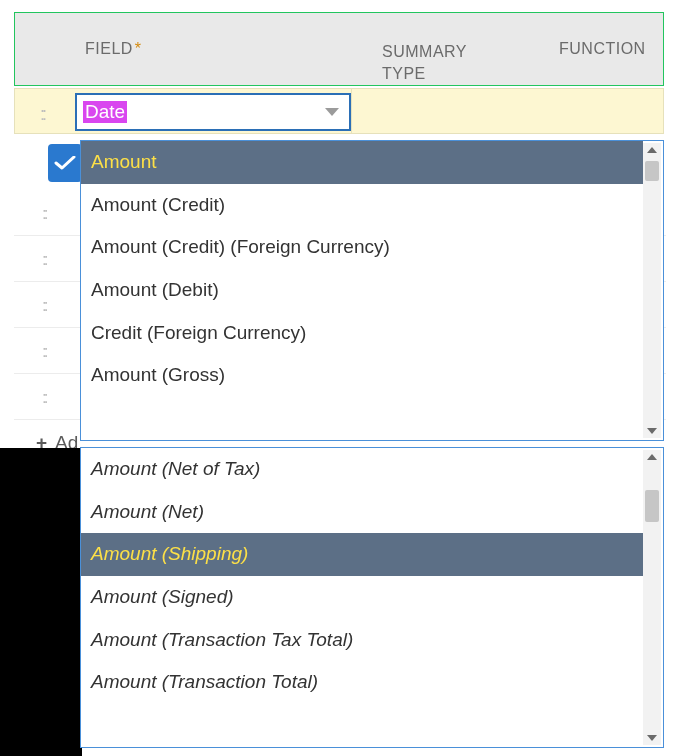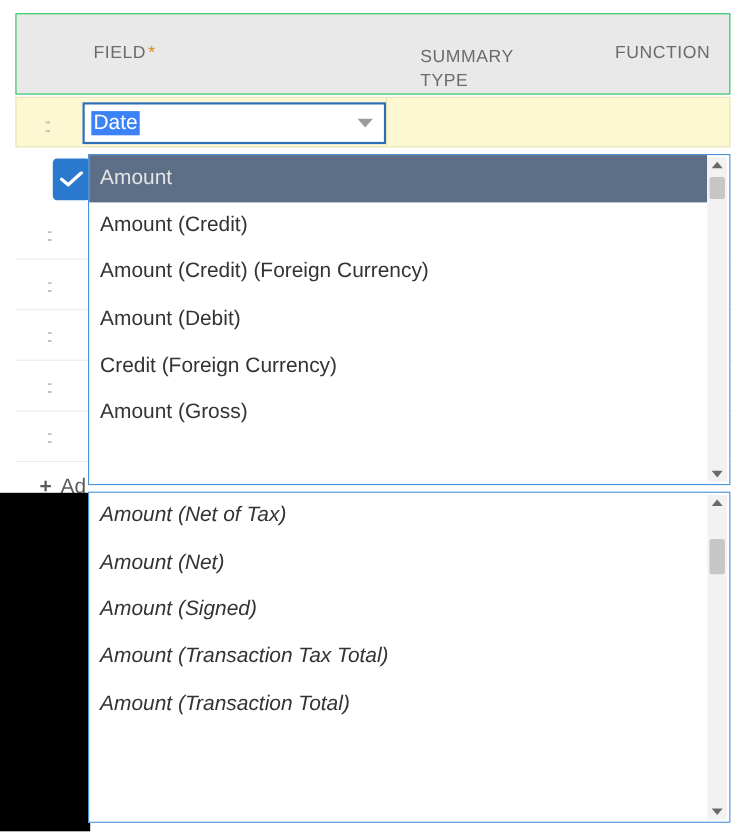--- a/index.html
+++ b/index.html
@@ -64,21 +64,21 @@
     left: 60px; top: 4px;
     width: 276px; height: 38px;
     border: 2px solid #2b6fb6;
     background: #ffffff;
     box-sizing: border-box;
     display: flex; align-items: center;
     padding-left: 6px;
     font-size: 19px;
   }
   .field-select .sel-text {
-    background: #3b82f6;
+    background: #d946ef;
     color: #ffffff;
     padding: 0 2px;
   }
   .field-select .caret {
     position: absolute; right: 10px; top: 50%; transform: translateY(-50%);
     width: 0; height: 0;
     border-left: 7px solid transparent;
     border-right: 7px solid transparent;
     border-top: 8px solid #9b9b9b;
   }
@@ -137,21 +137,21 @@
   }
   .dd-item {
     height: 42.7px;
     line-height: 42.7px;
     padding-left: 10px;
     white-space: nowrap;
     overflow: hidden;
   }
   .dd-item.highlight {
     background: #5c6f86;
-    color: #e5e5e5;
+    color: #fde047;
   }
   .dd-scrolltrack {
     position: absolute;
     right: 2px;
     top: 2px;
     bottom: 2px;
     width: 18px;
     background: #f2f2f2;
   }
   .dd-scrolltrack .arrow {
@@ -252,20 +252,21 @@
       <span class="arrow down"></span>
     </div>
   </div>
 
   <div class="blackbg"></div>
 
   <div id="dd2" class="dd-common">
     <div class="dd-list">
       <div class="dd-item">Amount (Net of Tax)</div>
       <div class="dd-item">Amount (Net)</div>
+      <div class="dd-item highlight">Amount (Shipping)</div>
       <div class="dd-item">Amount (Signed)</div>
       <div class="dd-item">Amount (Transaction Tax Total)</div>
       <div class="dd-item">Amount (Transaction Total)</div>
     </div>
     <div class="dd-scrolltrack">
       <span class="arrow up"></span>
       <span class="dd-thumb"></span>
       <span class="arrow down"></span>
     </div>
   </div>

